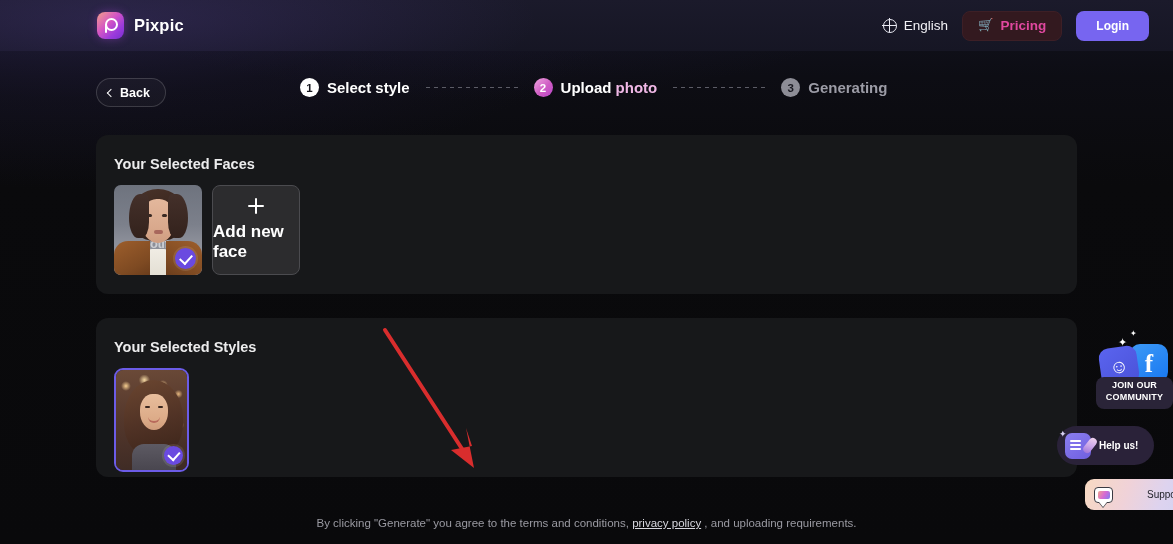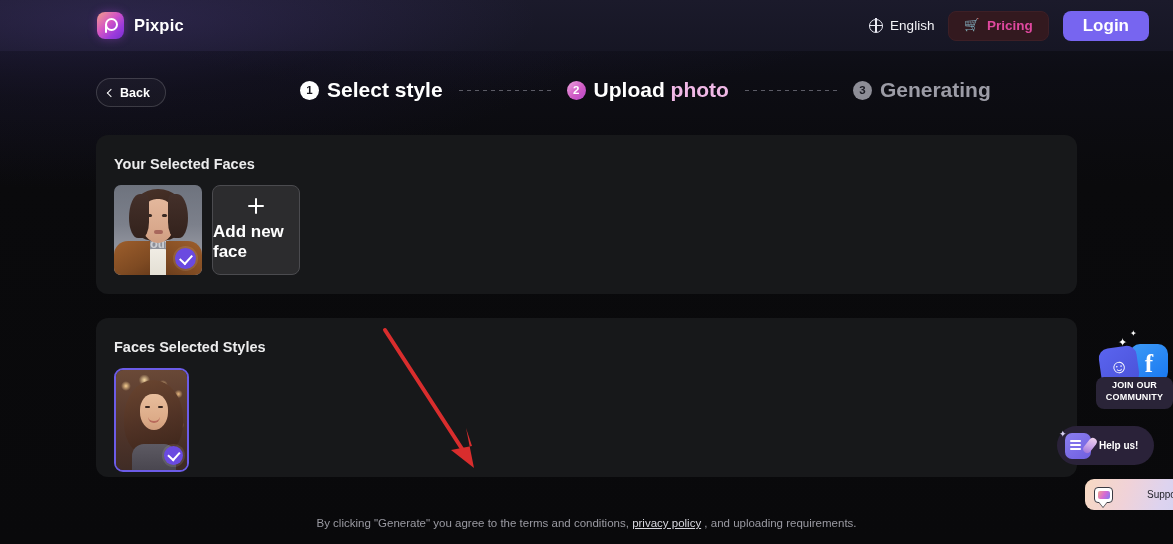--- a/index.html
+++ b/index.html
@@ -69,21 +69,21 @@
     height: 30px; padding: 0 15px; border-radius: 8px;
     background: #33191f;
     border: 1px solid #3d1f26;
     color: #e0489f; font-size: 13.5px; font-weight: 600;
     cursor: pointer;
   }
   .cart-icon { font-size: 12.5px; color: #e8803a; line-height: 1; }
   .btn-login {
     height: 30px; padding: 0 20px; border-radius: 8px;
     background: #7765f0; border: none;
-    color: #ffffff; font-size: 17px; font-weight: 600;
+    color: #ffffff; font-size: 12px; font-weight: 600;
     font-family: inherit; cursor: pointer;
   }
 
   
   .steprow {
     position: absolute; top: 78px; left: 0; width: 1173px; height: 30px;
   }
   .btn-back {
     position: absolute; left: 96px; top: 0;
     height: 29px; padding: 0 15px 0 11px;
@@ -105,21 +105,21 @@
   }
   .step { display: flex; align-items: center; gap: 8px; }
   .step-num {
     width: 19px; height: 19px; border-radius: 50%; flex: none;
     display: flex; align-items: center; justify-content: center;
     font-size: 11.5px; font-weight: 700;
   }
   .step-1 .step-num { background: #ffffff; color: #16161e; }
   .step-2 .step-num { background: linear-gradient(135deg, #f0a6e0 0%, #cf5cc4 55%, #b946c9 100%); color: #ffffff; }
   .step-3 .step-num { background: #8d8d96; color: #1a1a22; }
-  .step-label { font-size: 21px; font-weight: 700; }
+  .step-label { font-size: 15px; font-weight: 700; }
   .step-1 .step-label { color: #ffffff; }
   .step-2 .step-label { color: #ffffff; }
   .step-2 .step-label .accent { color: #f0b8e6; }
   .step-3 .step-label { color: #9c9ca6; }
   .dashline {
     width: 92px; height: 1px; margin: 0 16px;
     background-image: linear-gradient(90deg, #5c5c66 0 4px, transparent 4px 8px);
     background-size: 8px 1px;
   }
 
@@ -424,21 +424,21 @@
         <div class="check-badge"></div>
       </div>
       <div class="add-face">
         <span class="plus"></span>
         <span class="add-face-label">Add new face</span>
       </div>
     </div>
   </div>
 
   <div class="card" id="card-styles">
-    <div class="card-title">Faces Selected Styles</div>
+    <div class="card-title">Your Selected Styles</div>
     <div class="thumb-row">
       <div class="style-thumb">
         <div class="style-bg"></div>
         <div class="style-hair"></div>
         <div class="style-body"></div>
         <div class="style-skin"></div>
         <div class="style-eye l"></div>
         <div class="style-eye r"></div>
         <div class="style-smile"></div>
         <div class="check-badge"></div>

